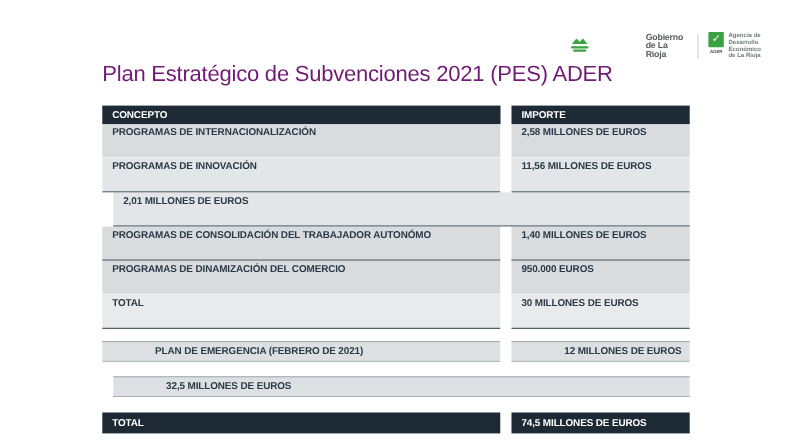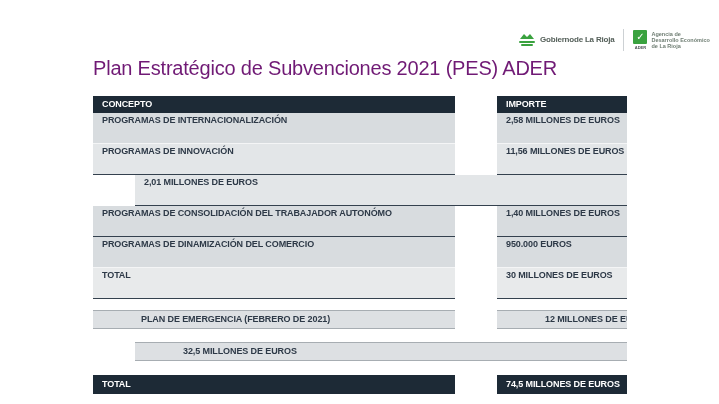--- a/index.html
+++ b/index.html
@@ -13,21 +13,21 @@
     overflow:hidden;
   }
 
   
   .logos{
     position:absolute; top:29px; left:518px;
     display:flex; align-items:center; gap:9px;
   }
   .logo-rioja{ display:flex; align-items:center; gap:4px; }
   .rioja-icon svg{ display:block; }
-  .rioja-text{ display:flex; flex-direction:row; line-height:8px; }
+  .rioja-text{ display:flex; flex-direction:column; line-height:8px;margin-left:47px; }
   .rioja-text span{
     font-size:8px; font-weight:bold; color:#55605a; letter-spacing:-0.2px;
   }
   .logo-divider{ width:1px; height:22px; background:#cdd1d4; }
   .logo-ader{ display:flex; align-items:flex-start; gap:4px; }
   .ader-badge{ display:flex; flex-direction:column; align-items:center; }
   .ader-square{
     width:14px; height:14px; background:#3aa23f; border-radius:1px;
     display:flex; align-items:center; justify-content:center;
     color:#ffffff; font-size:10px; font-weight:bold; line-height:14px;
@@ -43,21 +43,21 @@
   }
 
   
   .tbl{
     position:absolute; left:93px; top:96px; width:534px;
     font-size:9px; font-weight:bold; color:#2d3947; letter-spacing:-0.1px;
   }
   .row{ display:flex; }
   .c-left{ width:362px; padding:0 0 0 9px; white-space:nowrap; overflow:hidden; }
   .c-gap{ width:10px; background:#ffffff; }
-  .c-right{ flex:1; padding:0 0 0 9px; white-space:nowrap; overflow:hidden;margin-left:32px; }
+  .c-right{ flex:1; padding:0 0 0 9px; white-space:nowrap; overflow:hidden; }
 
   .row-head{ height:17px;align-items:flex-end; }
   .row-head .c-left,.row-head .c-right{
     background:#1d2a36; color:#ffffff; line-height:17px;
   }
 
   .row-data{ height:31px; }
   .row-data .c-left,.row-data .c-right{ line-height:14px; }
   .bg-a .c-left,.bg-a .c-right{ background:#d8dcdf; }
   .bg-b .c-left,.bg-b .c-right{ background:#e3e6e8; }

